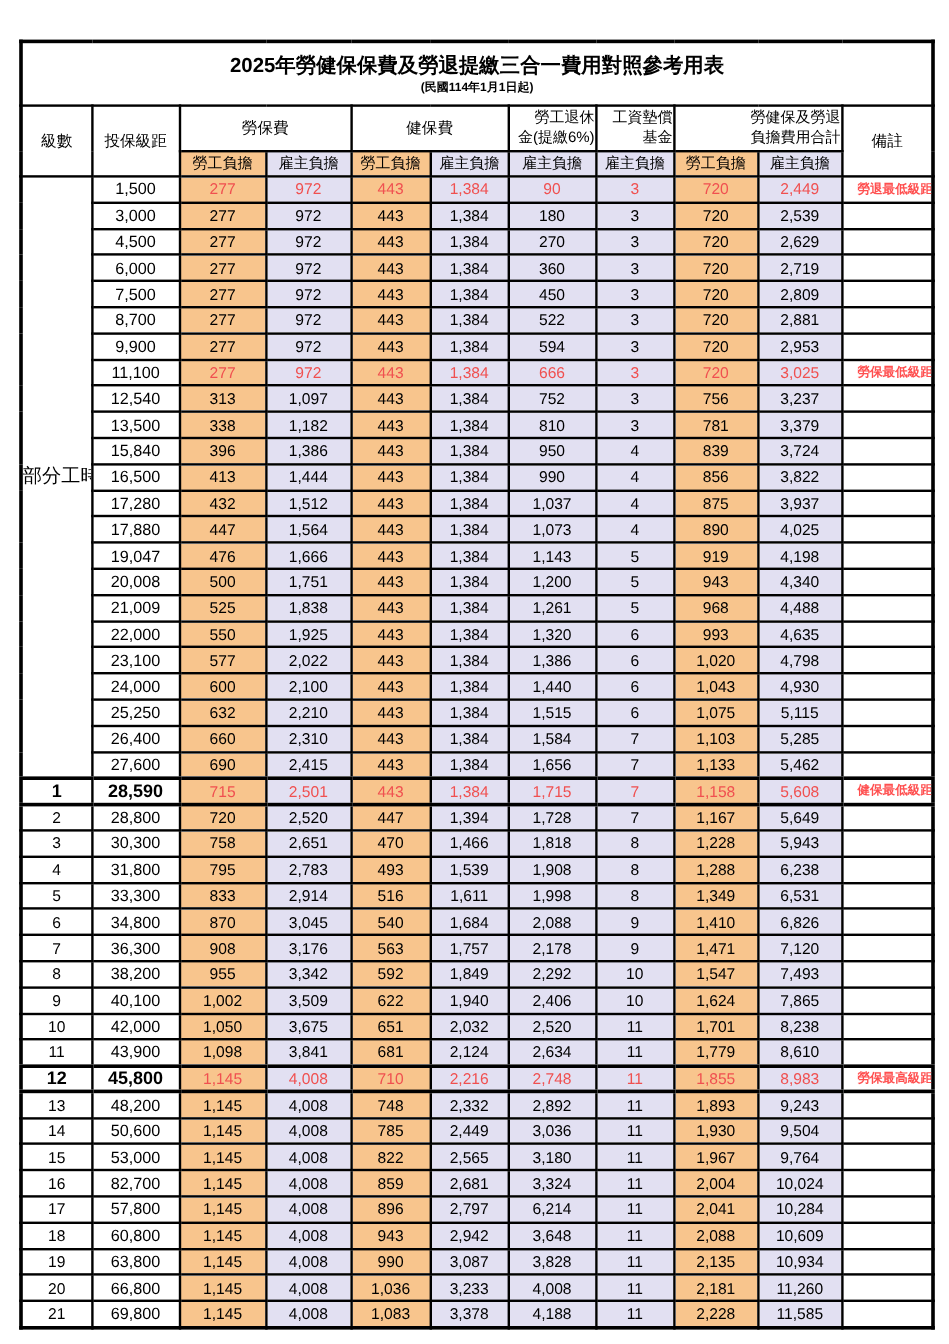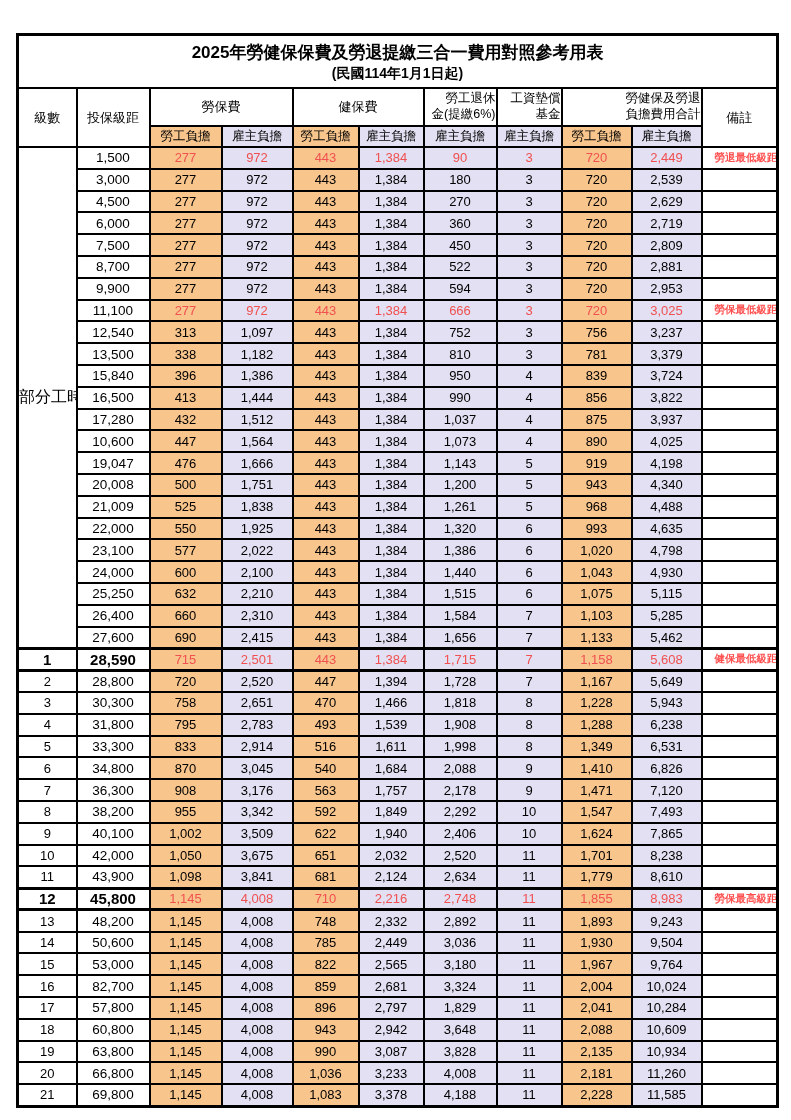--- a/index.html
+++ b/index.html
@@ -4,21 +4,21 @@
 <style>
   html,body{margin:0;padding:0;background:#ffffff;}
   .sheet{position:relative;width:791px;height:1120px;background:#ffffff;overflow:hidden;
          font-family:"Liberation Sans","DejaVu Sans",sans-serif;color:#000;}
   table.main{position:absolute;left:16px;top:33px;width:760px;border-collapse:collapse;
              table-layout:fixed;border:3px solid #000;}
   td,th{border:2px solid #000;padding:0;text-align:center;vertical-align:middle;
         overflow:hidden;white-space:nowrap;font-weight:normal;}
   tr.title-row td{height:51px;border-bottom:2px solid #000;}
   .title-line{font-size:17px;font-weight:bold;line-height:1.45;}
-  .subtitle-line{font-size:14px;font-weight:bold;line-height:1.2;}
+  .subtitle-line{font-size:10px;font-weight:bold;line-height:1.2;}
   tr.h1 th{height:36px;font-size:13px;}
   tr.h2 th{height:19px;font-size:12.5px;}
   .two-line div{line-height:1.25;font-size:12.5px;text-align:right;}
   tbody tr{height:21.8px;}
   tbody td{font-size:13px;}
   td.bracket{font-size:13.5px;}
   .emp{background:#F8C58D;}
   .er{background:#E2E0F2;}
   tr.key td.level,tr.key td.bracket{font-size:15px;font-weight:bold;}
   tr.red-row td.val{color:#F05050;}
@@ -233,21 +233,21 @@
           <td class="er val">1,512</td>
           <td class="emp val">443</td>
           <td class="er val">1,384</td>
           <td class="er val">1,037</td>
           <td class="er val">4</td>
           <td class="emp val">875</td>
           <td class="er val">3,937</td>
           <td class="note"></td>
         </tr>
         <tr>
-          <td class="bracket">10,600</td>
+          <td class="bracket">17,880</td>
           <td class="emp val">447</td>
           <td class="er val">1,564</td>
           <td class="emp val">443</td>
           <td class="er val">1,384</td>
           <td class="er val">1,073</td>
           <td class="er val">4</td>
           <td class="emp val">890</td>
           <td class="er val">4,025</td>
           <td class="note"></td>
         </tr>
@@ -567,21 +567,21 @@
           <td class="er val">10,024</td>
           <td class="note"></td>
         </tr>
         <tr>
           <td class="level">17</td>
           <td class="bracket">57,800</td>
           <td class="emp val">1,145</td>
           <td class="er val">4,008</td>
           <td class="emp val">896</td>
           <td class="er val">2,797</td>
-          <td class="er val">1,829</td>
+          <td class="er val">6,214</td>
           <td class="er val">11</td>
           <td class="emp val">2,041</td>
           <td class="er val">10,284</td>
           <td class="note"></td>
         </tr>
         <tr>
           <td class="level">18</td>
           <td class="bracket">60,800</td>
           <td class="emp val">1,145</td>
           <td class="er val">4,008</td>

